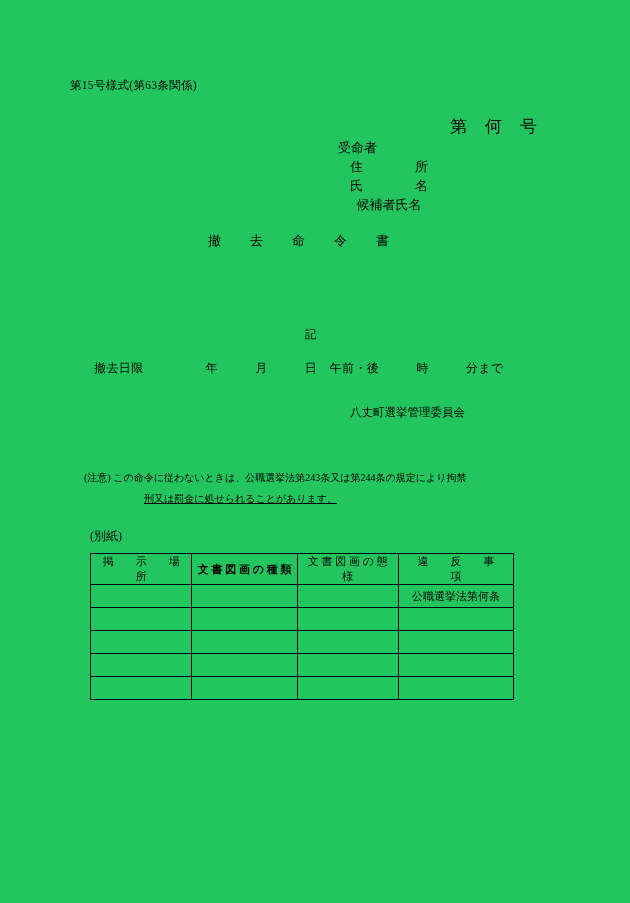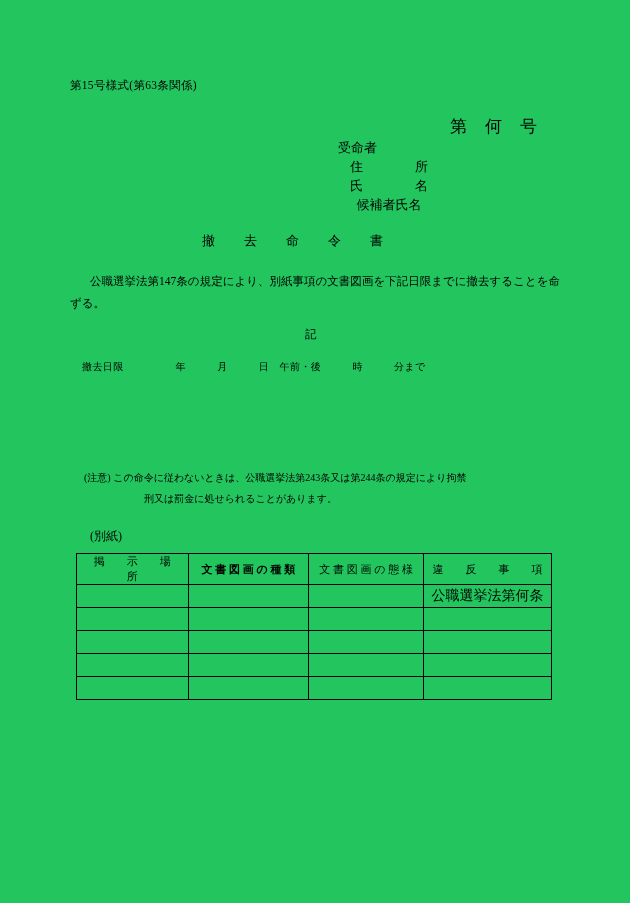--- a/index.html
+++ b/index.html
@@ -41,21 +41,21 @@
     top: 138px;
     font-size: 13px;
     line-height: 19px;
   }
   .recipient-block .line-indent {
     padding-left: 12px;
     text-align: center;
   }
   .title {
     position: absolute;
-    left: 202px;
+    left: 208px;
     top: 232px;
     font-size: 13px;
     letter-spacing: 1px;
   }
   .body-para {
     position: absolute;
     left: 70px;
     top: 270px;
     width: 490px;
     font-size: 11.5px;
@@ -67,23 +67,23 @@
     width: 20px;
   }
   .ki-mark {
     position: absolute;
     left: 305px;
     top: 327px;
     font-size: 11.5px;
   }
   .deadline-line {
     position: absolute;
-    left: 82px;
+    left: 94px;
     top: 360px;
-    font-size: 10px;
+    font-size: 12px;
     letter-spacing: 0.4px;
   }
   .committee-block {
     position: absolute;
     left: 350px;
     top: 402px;
     font-size: 11.5px;
     line-height: 21px;
   }
   .committee-block .chair {
@@ -105,78 +105,79 @@
     width: 480px;
     font-size: 10px;
     line-height: 21px;
   }
   .note-block .note-label {
     display: inline-block;
   }
   .note-block .note-second {
     display: block;
     padding-left: 60px;
+    text-decoration: underline;
   }
   .appendix-label {
     position: absolute;
     left: 90px;
     top: 528px;
     font-size: 12px;
   }
   table.appendix {
     position: absolute;
-    left: 76px;
+    left: 90px;
     top: 553px;
     border-collapse: collapse;
-    width: 476px;
+    width: 424px;
     font-size: 11px;
   }
   table.appendix th,
   table.appendix td {
     border: 1px solid #000;
     height: 22px;
     padding: 0 4px;
     font-weight: normal;
     text-align: center;
     vertical-align: middle;
   }
   table.appendix th.col1 { width: 110px; }
   table.appendix th.col2 { width: 122px; font-weight: bold; }
   table.appendix th.col3 { width: 116px; }
   table.appendix th.col4 { width: 128px; }
   table.appendix td.filled {
     text-align: center;
-    font-size: 14px;
+    font-size: 11px;
   }
 </style>
 </head>
 <body>
 
 <div class="page">
 
   <div class="form-no">第15号様式(第63条関係)</div>
 
   <div class="doc-number">第　何　号</div>
 
   <div class="recipient-block">
     <div>受命者</div>
     <div class="line-indent">住　　　　所</div>
     <div class="line-indent">氏　　　　名</div>
     <div class="line-indent">候補者氏名</div>
   </div>
 
   <div class="title">撤　　去　　命　　令　　書</div>
 
-  <div class="body-para"><span class="indent"></span><span>公職選挙法第147条の規定により、別紙事項の文書図画を下記日限までに撤去することを命ずる。</span></div>
 
   <div class="ki-mark">記</div>
 
   <div class="deadline-line">撤去日限　　　　　年　　　月　　　日　午前・後　　　時　　　分まで</div>
 
   <div class="committee-block">
+    <div>八丈町選挙管理委員会</div>
   </div>
 
   <div class="note-block">
     <span class="note-label">(注意)</span>
     <span>この命令に従わないときは、公職選挙法第243条又は第244条の規定により拘禁</span>
     <span class="note-second">刑又は罰金に処せられることがあります。</span>
   </div>
 
   <div class="appendix-label">(別紙)</div>
 

